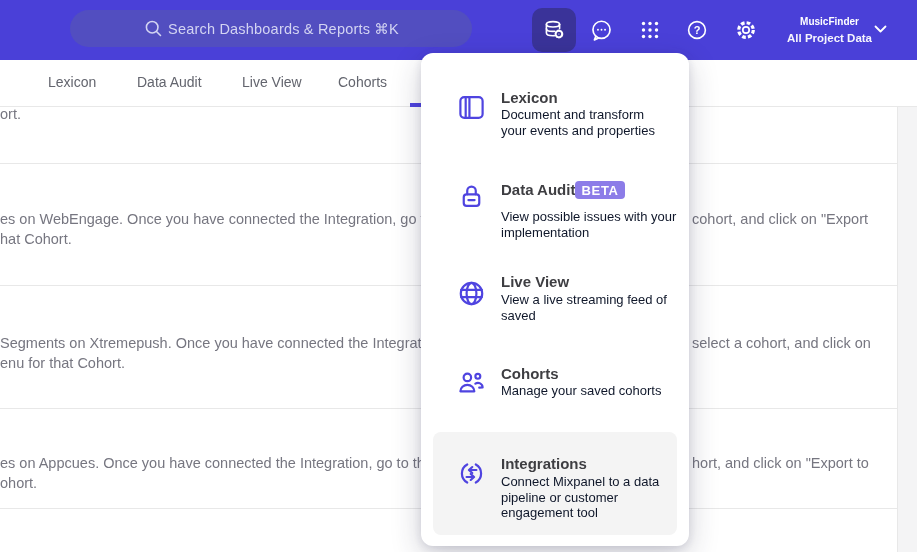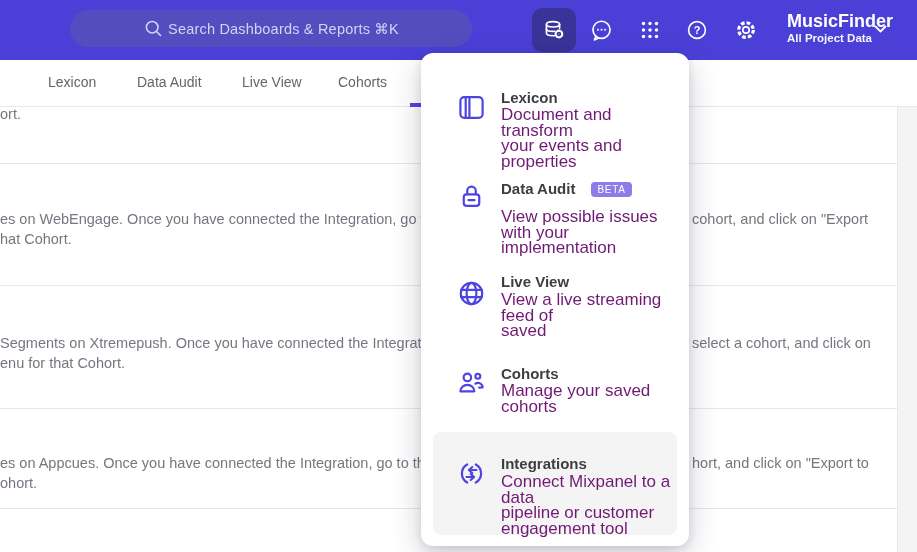--- a/index.html
+++ b/index.html
@@ -8,21 +8,21 @@
   #screen { position:relative; width:917px; height:552px; overflow:hidden; background:#ffffff; }
 
   
   .topbar { position:absolute; left:0; top:0; width:917px; height:60px; background:#4A40D8; z-index:10; }
   .search-pill { position:absolute; left:70px; top:10px; width:402px; height:37px; border-radius:19px;
     background:#524EC0; display:flex; align-items:center; justify-content:center; gap:4px; cursor:pointer; }
   .search-pill .ph { color:#D3D4F2; font-size:14.5px; letter-spacing:.2px; }
   .tb-icon { position:absolute; top:8px; width:44px; height:44px; display:flex; align-items:center; justify-content:center; cursor:pointer; }
   .tb-icon.active { background:#3A3399; border-radius:10px; }
   .project { position:absolute; left:787px; top:12px; color:#ffffff; cursor:pointer; }
-  .project .pname { font-size:18px; font-weight:700; line-height:19px; }
+  .project .pname { font-size:10px; font-weight:700; line-height:19px;text-align:center; }
   .project .psub { font-size:11.5px; font-weight:600; line-height:14px; opacity:.95; }
   .chev { position:absolute; left:874px; top:25px; cursor:pointer; }
 
   
   .tabbar { position:absolute; left:0; top:60px; width:917px; height:47px; background:#ffffff; border-bottom:1px solid #E8E8E8; z-index:1; }
   .tab { position:absolute; top:74px; font-size:14px; color:#63656E; cursor:pointer; z-index:2; }
   .tab-indicator { position:absolute; left:410px; top:103px; width:19px; height:4px; background:#4F44E0; z-index:2; }
 
   
   .divider { position:absolute; left:0; width:897px; height:1px; background:#E8E8E8; z-index:1; }
@@ -31,22 +31,22 @@
   .frag-clip { overflow:hidden; width:430px; left:0; }
   .frag-right { left:692px; }
 
   
   .panel { position:absolute; left:421px; top:53px; width:268px; height:493px; background:#ffffff;
     border-radius:12px; box-shadow:0 10px 30px rgba(35,35,70,.22), 0 2px 8px rgba(35,35,70,.12); z-index:20; }
   .menu-item { position:absolute; left:0; width:268px; cursor:pointer; }
   .menu-highlight { position:absolute; left:12px; top:379px; width:244px; height:103px; background:#F4F4F4; border-radius:8px; }
   .mi-icon { position:absolute; left:34px; width:32px; height:32px; display:flex; align-items:center; justify-content:center; }
   .mi-title { position:absolute; left:80px; font-size:15px; font-weight:600; color:#3E3E42; line-height:16px; display:flex; align-items:center; }
-  .mi-desc { position:absolute; left:80px; width:182px; font-size:17px; color:#701a75; line-height:15.5px; white-space:pre-line; }
-  .badge { display:inline-block; margin-left:16px; background:#8C7CE8; color:#ffffff; font-size:10px; font-weight:400;
+  .mi-desc { position:absolute; left:80px; width:182px; font-size:13px; color:#0f172a; line-height:15.5px; white-space:pre-line; }
+  .badge { display:inline-block; margin-left:0; background:#8C7CE8; color:#ffffff; font-size:13px; font-weight:700;
     letter-spacing:.7px; padding:3px 6px 2px 6px; border-radius:4px; line-height:1; }
   svg { display:block; }
 </style>
 </head>
 <body>
 
 <div id="screen">
 
   <div class="divider" style="top:163px"></div>
   <div class="divider" style="top:285px"></div>

